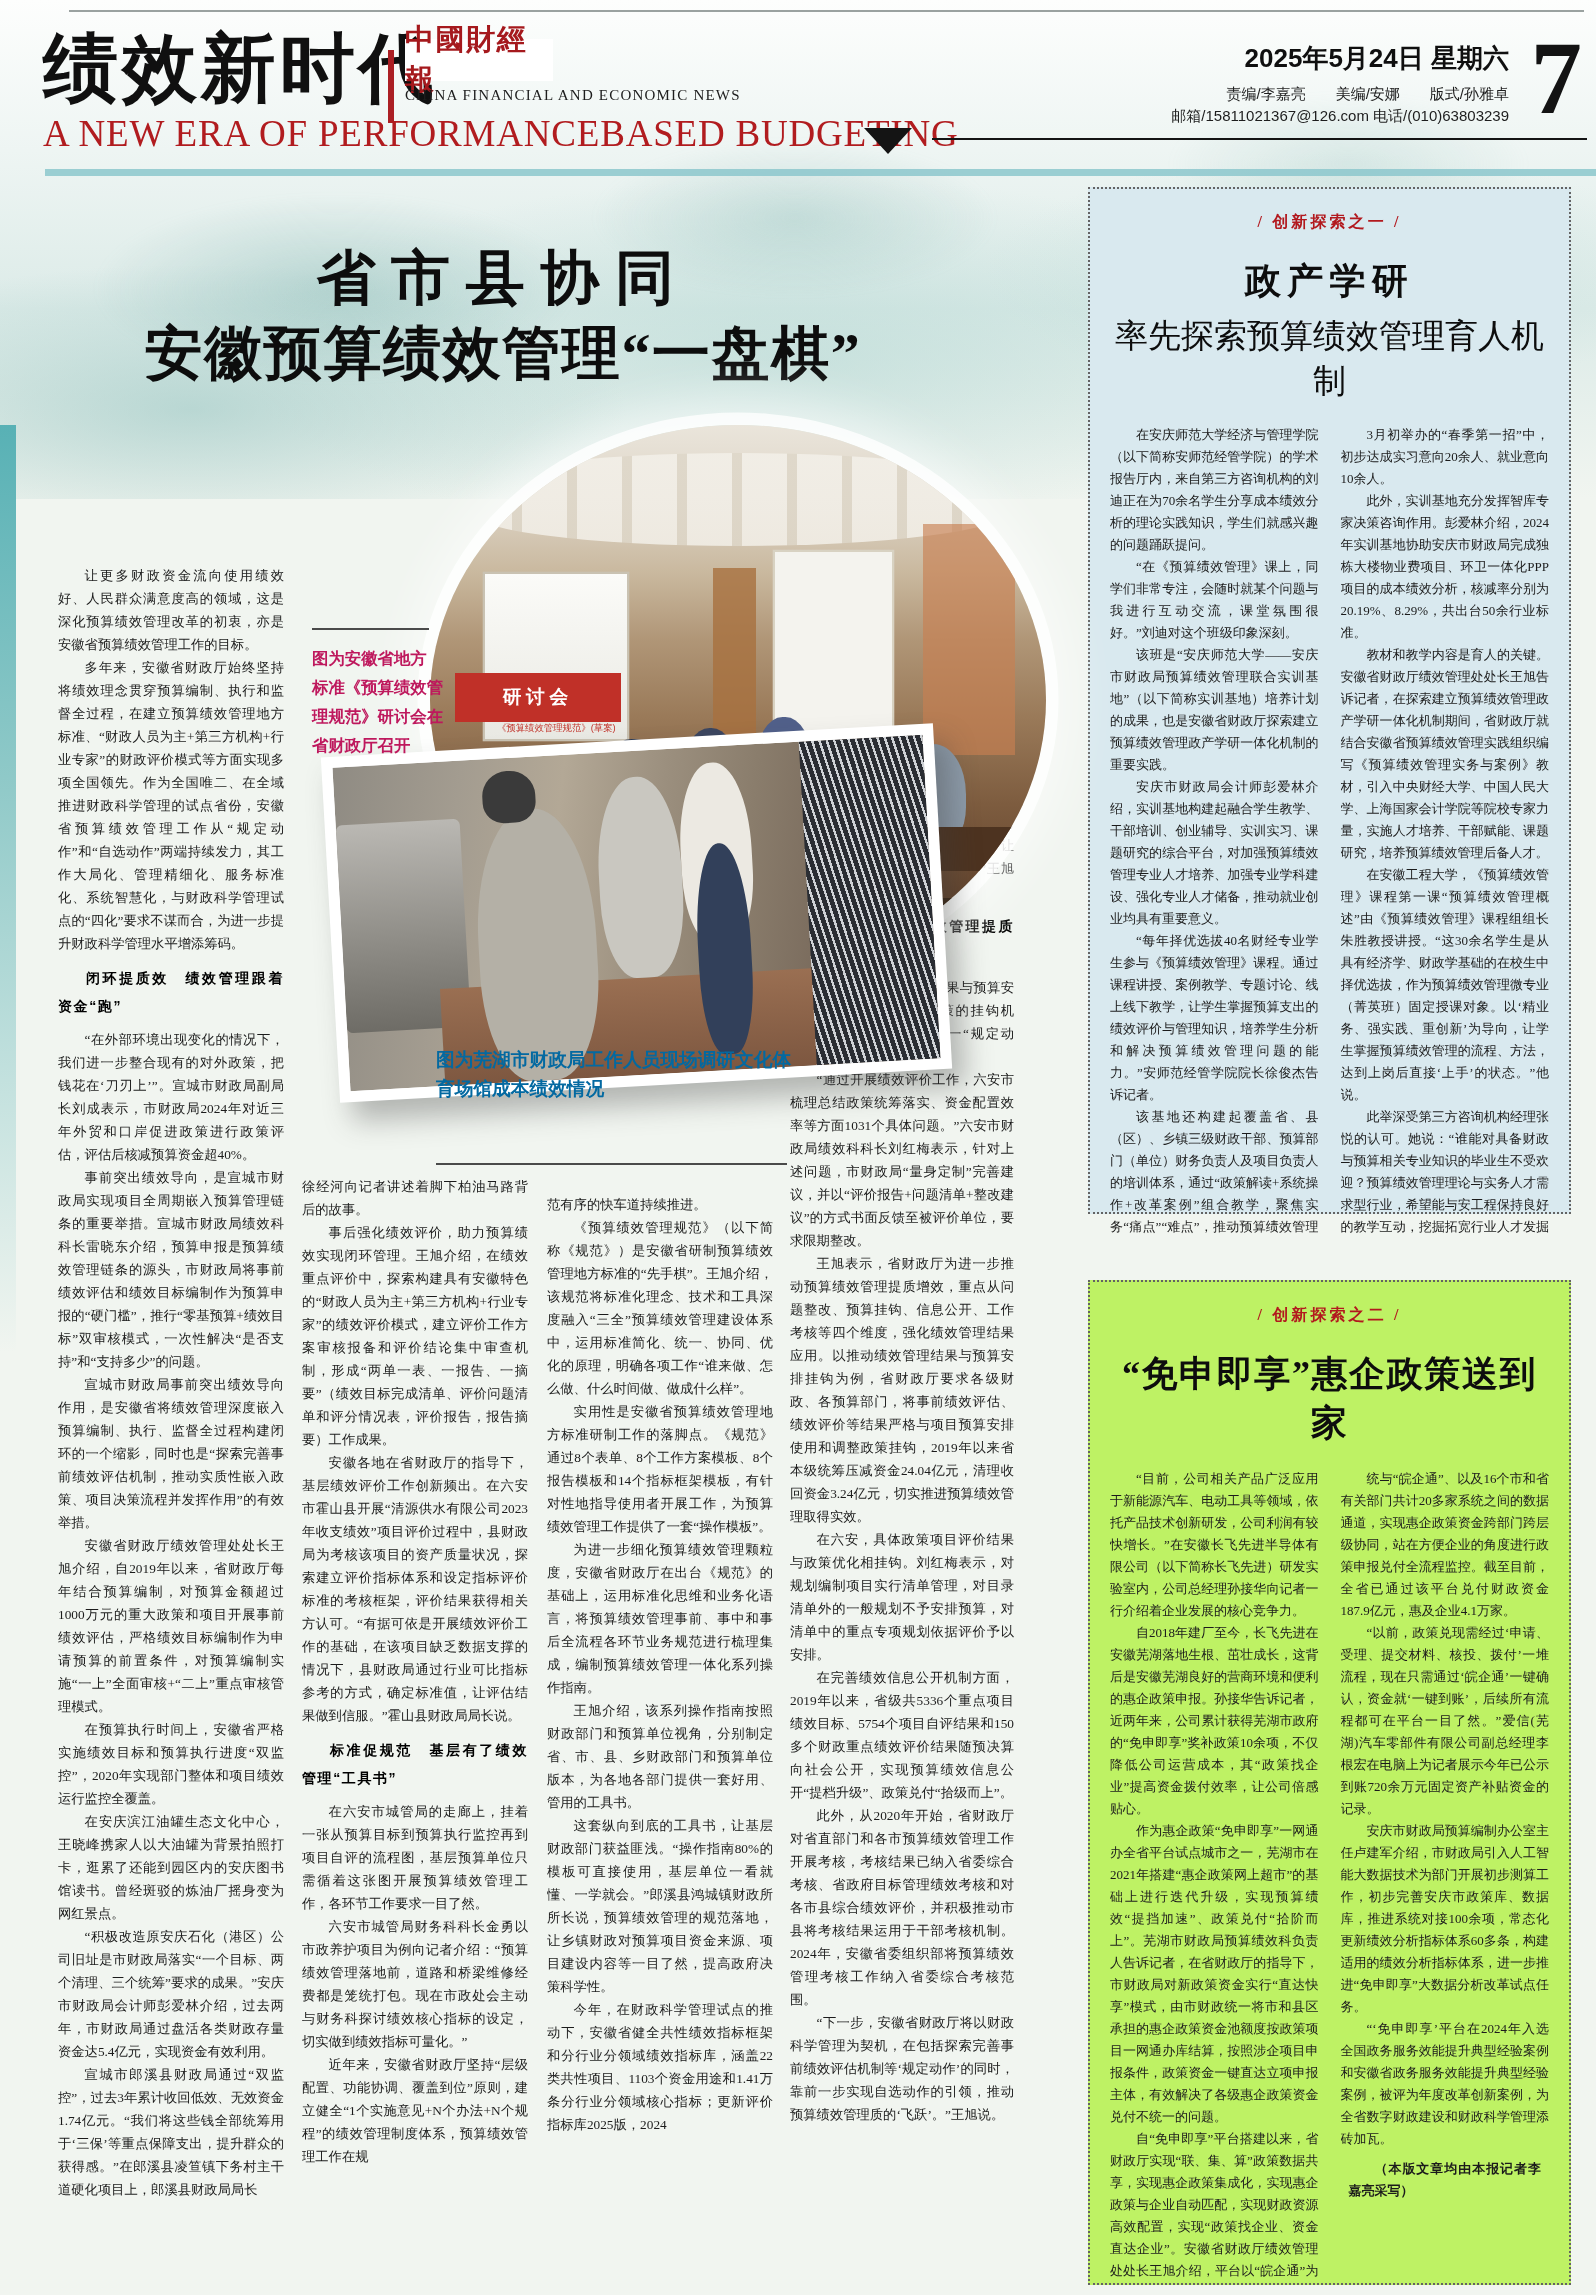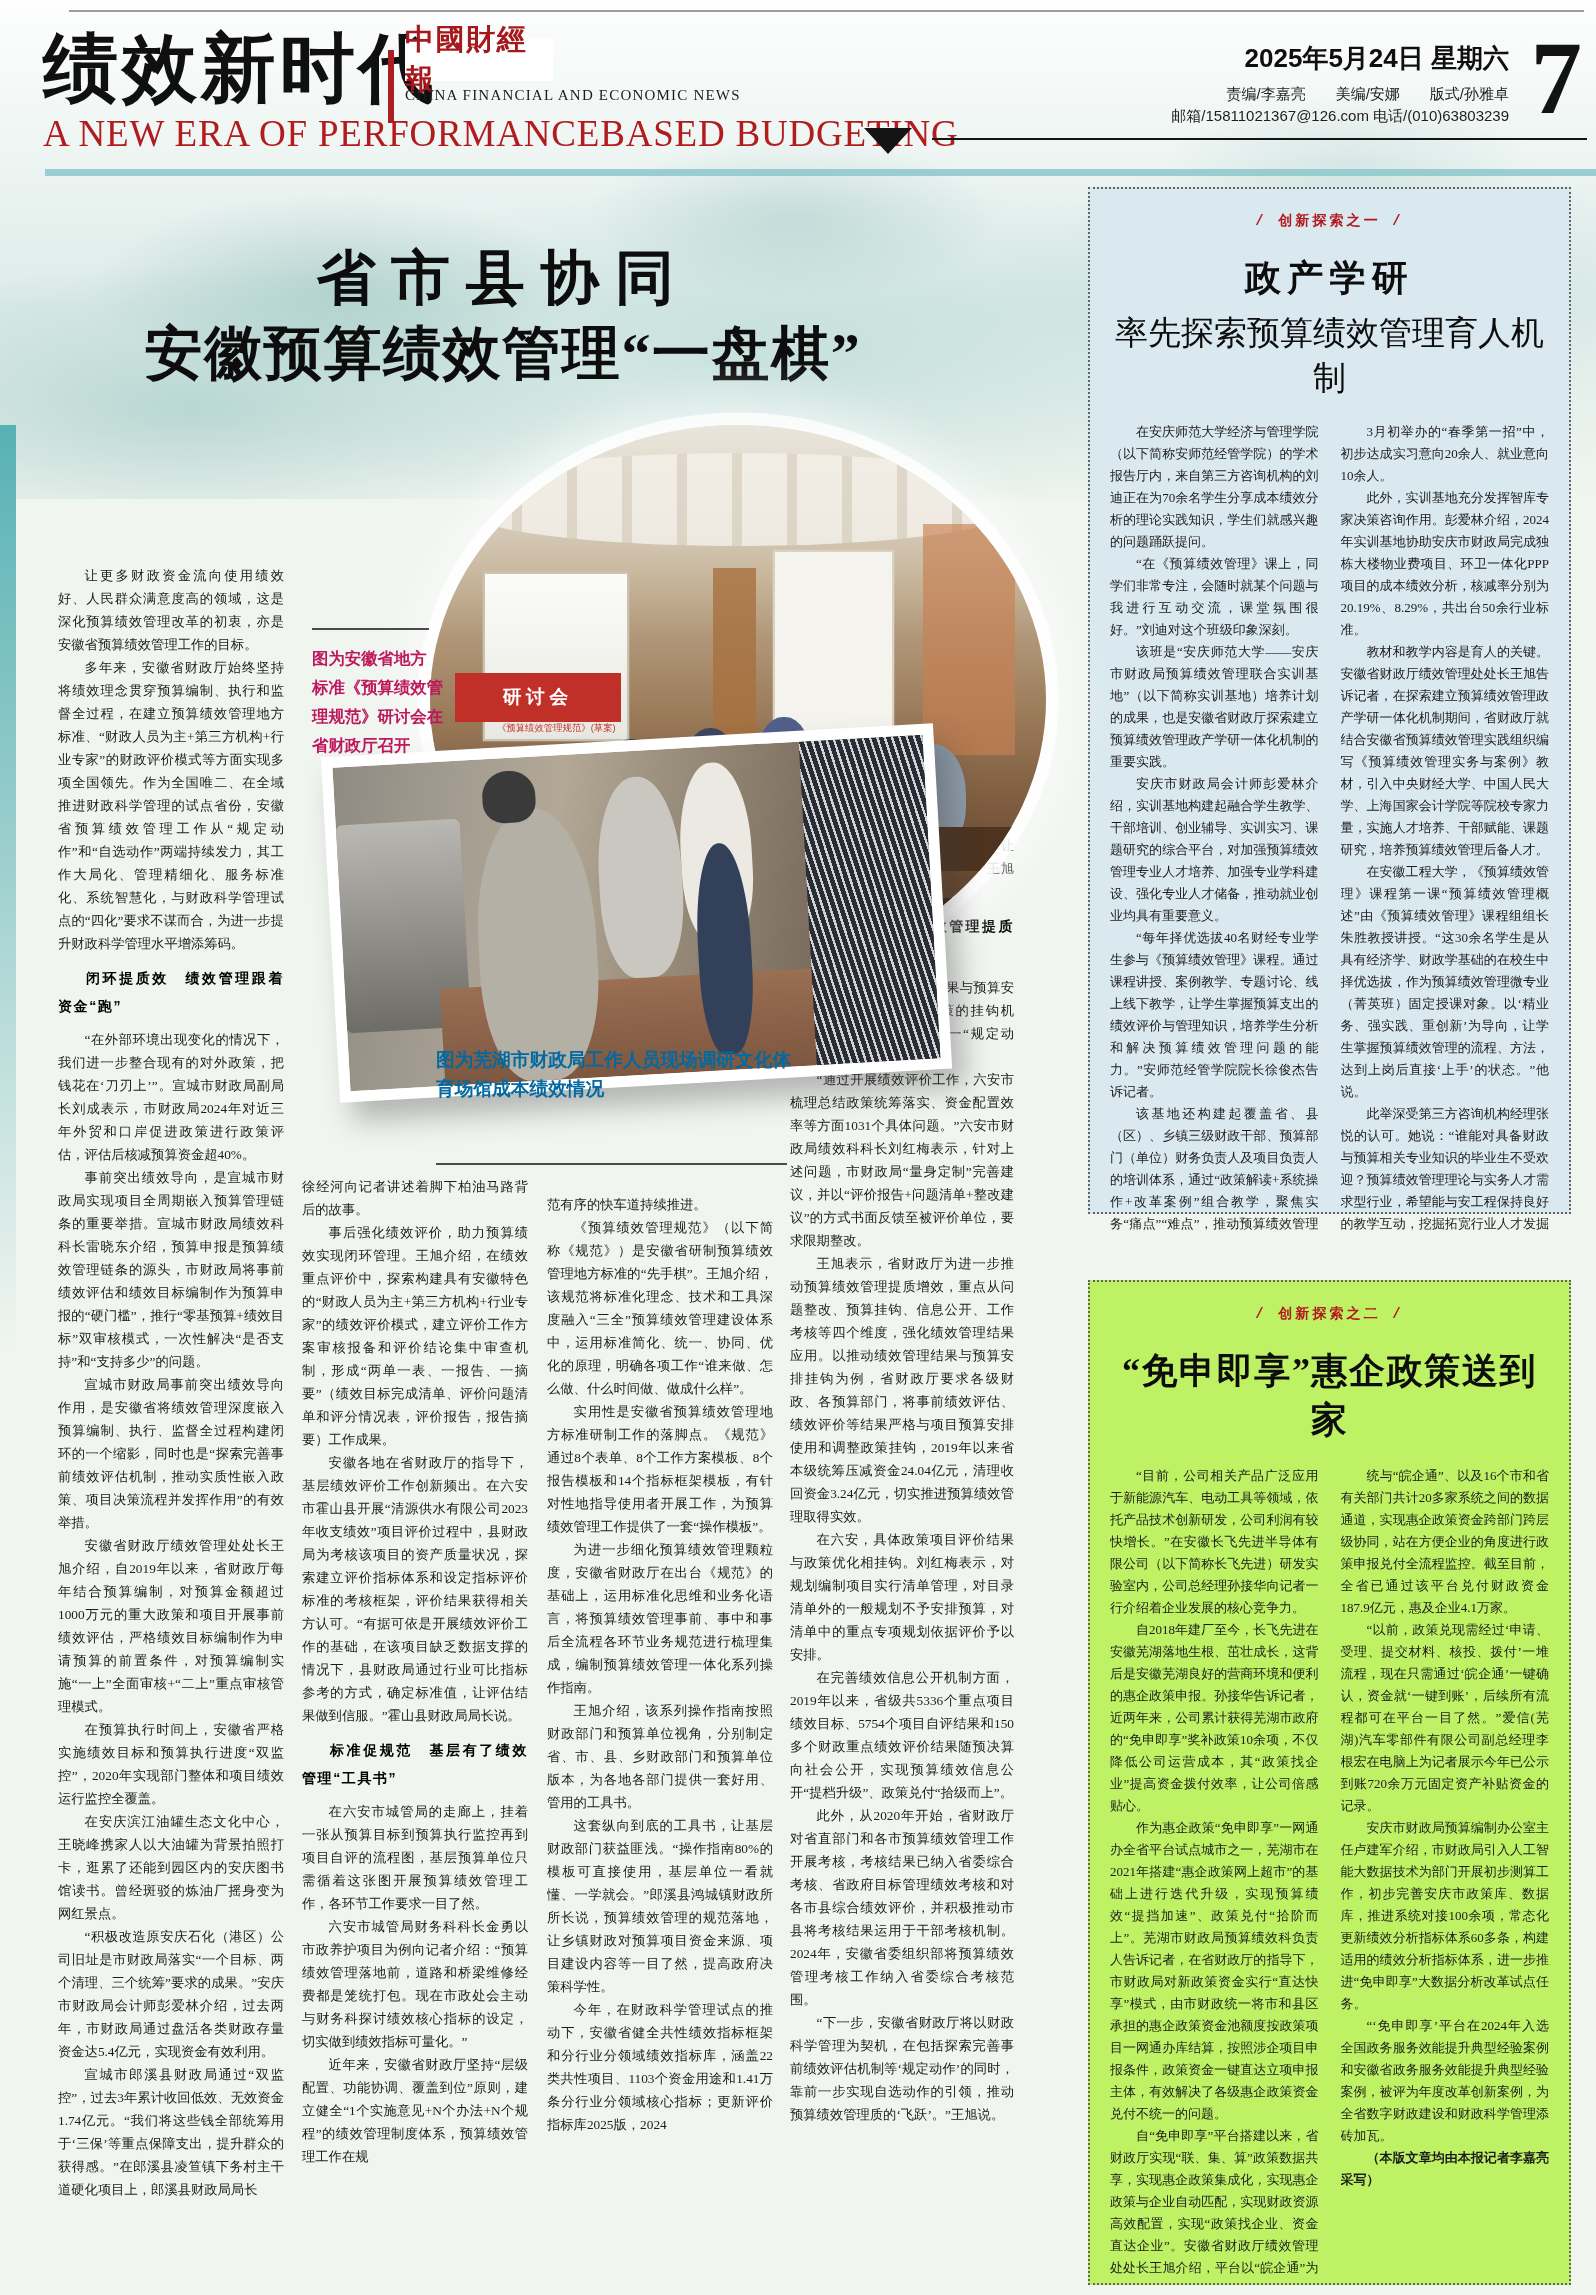--- a/index.html
+++ b/index.html
@@ -91,29 +91,29 @@
   .subhead{font-family:"Liberation Sans",sans-serif;font-weight:700;font-size:14px;line-height:28px;
     letter-spacing:1.6px;color:#000000;margin:9.4px 0 7.8px;text-indent:2em;}
   #col1{left:58px;top:535px;width:226px;height:1748px;margin-top:29px;}
   #col2{left:302px;top:1175px;width:226px;height:1080px;}
   #col3{left:547px;top:1193px;width:226px;height:1063px;}
   #col4{left:790px;top:742px;width:224px;height:1514px;}
   
   .box{position:absolute;left:1088px;width:483px;border:2.3px dotted #636363;box-sizing:border-box;padding:23.4px 20px;}
   #box1{top:187px;height:1027px;background:#d9e9ef;}
   #box2{top:1280px;height:1005px;background:#bef264;}
-  .box-tag{text-align:center;color:#b2191e;font-family:Liberation Mono, monospace;
-    font-weight:700;font-size:14px;letter-spacing:3.1px;}
+  .box-tag{text-align:center;color:#b2191e;font-family:Liberation Serif, serif;
+    font-weight:700;font-size:16px;letter-spacing:3.1px;}
   .box-title1{text-align:center;font-weight:700;color:#0d0d0d;font-size:36px;margin-top:24px;letter-spacing:6.2px;}
   .box-title2{text-align:center;font-weight:400;color:#0d0d0d;font-size:33px;margin-top:7.8px;}
   .box-cols{display:flex;gap:22px;margin-top:20px;}
   .box-col{flex:1;font-size:13px;line-height:22px;text-align:justify;color:#1b1b1b;overflow:hidden;}
   #box1 .box-cols .box-col{height:815px;}
   #box2 .box-cols .box-col{height:815px;}
-  .byline{font-weight:700;text-indent:2em;margin:0;}
+  .byline{font-weight:700;text-indent:2em;margin:8px;}
 </style>
 </head>
 <body>
 
 <div class="page">
 
   <div class="sky"></div>
   <div class="mist1"></div>
   <div class="mist2"></div>
   <div class="mist3"></div>

